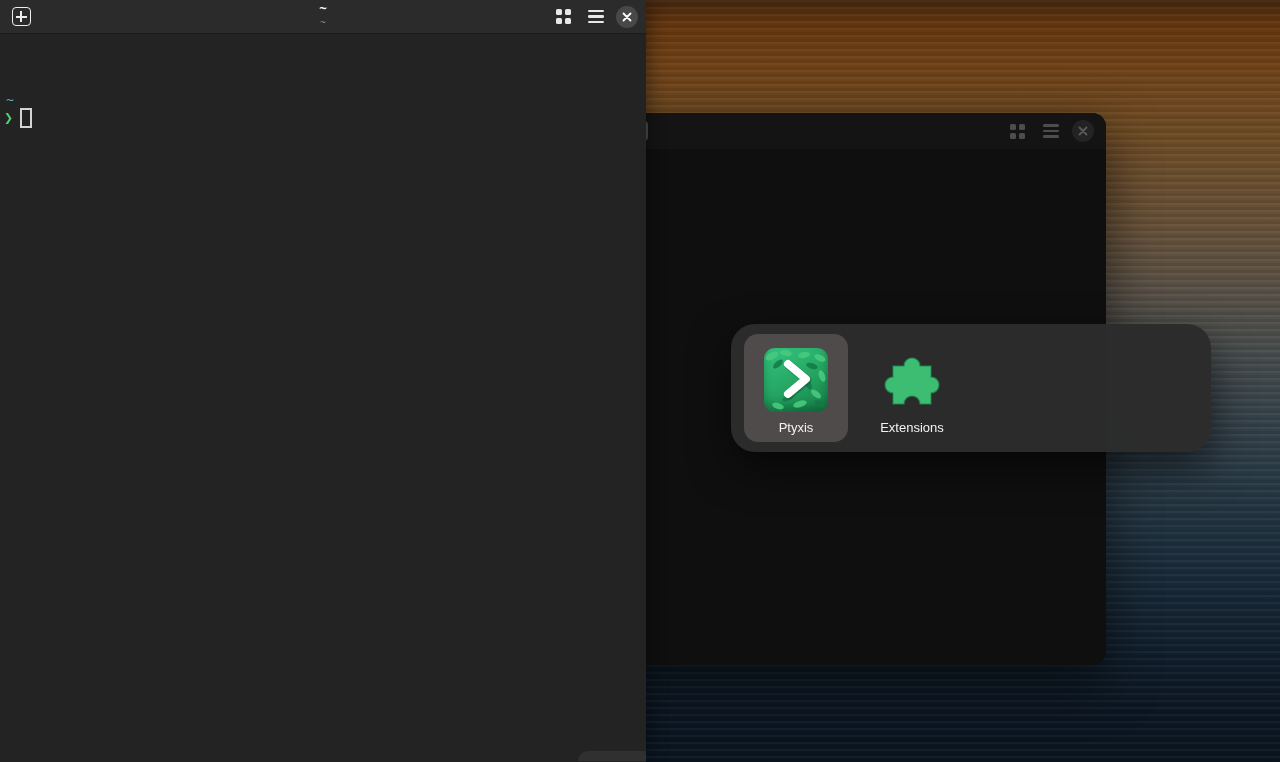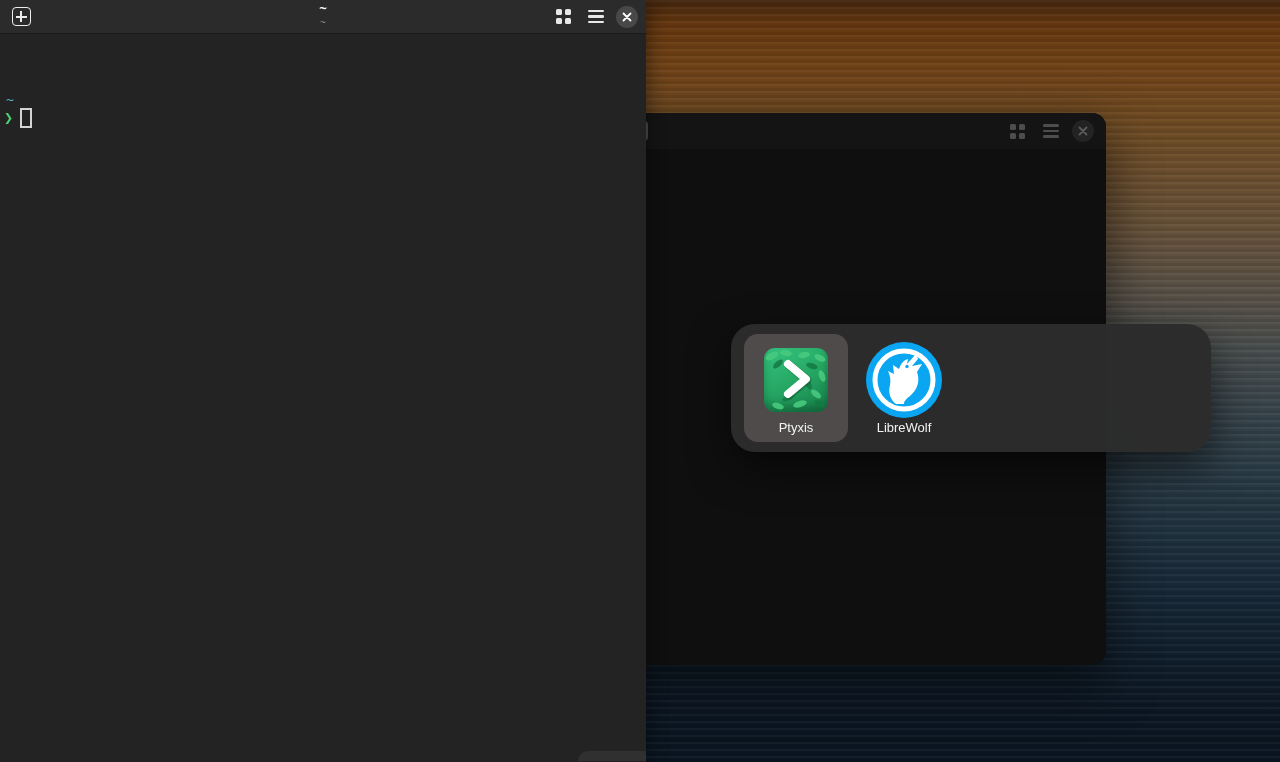--- a/index.html
+++ b/index.html
@@ -74,21 +74,21 @@
   .prompt-symbol { font-size:15px; color:#4fd175; font-weight:bold; }
   .cursor-block { width:12px; height:20px; border:2px solid #d4d4d4; margin-left:7px; }
   .toast { position:absolute; right:0; bottom:0; width:68px; height:10px;
            background:#303030; border-radius:10px 0 0 0; }
 
   
   .switcher {
     position:absolute; left:731px; top:324px; width:480px; height:128px; z-index:3;
     background:rgba(44,44,44,0.98); border-radius:24px;
     box-shadow:0 16px 40px rgba(0,0,0,.55);
-    display:flex; align-items:flex-end; padding:10px 13px; gap:4px;
+    display:flex; align-items:flex-end; padding:10px 13px; gap:12px;
   }
   .app-cell { width:104px; height:108px; border-radius:14px;
               display:flex; flex-direction:column; align-items:center; padding-top:8px; }
   .app-cell.selected { background:#4e4b4a; }
   .icon-box { width:78px; height:76px; display:flex; align-items:center; justify-content:center; }
   .app-label { margin-top:2px; font-size:13px; color:#f2f2f2; }
 
   .ptyxis-icon { position:relative; width:64px; height:64px; border-radius:11px; overflow:hidden;
     background:linear-gradient(150deg,#35c581 0%,#27ab66 45%,#17804a 100%);
     box-shadow:inset 0 -6px 10px rgba(0,40,16,.35); }
@@ -193,43 +193,26 @@
               <ellipse cx="56" cy="56" rx="6" ry="2.8" transform="rotate(30 56 56)"></ellipse>
             </g>
             <polyline points="25,17 43,32 25,47" fill="none" stroke="#0f5c34" stroke-width="9" stroke-linecap="round" stroke-linejoin="round" opacity="0.5"></polyline>
             <polyline points="24,16 42,31 24,46" fill="none" stroke="#ffffff" stroke-width="8" stroke-linecap="round" stroke-linejoin="round"></polyline>
           </svg>
         </div>
       </div>
       <div class="app-label">Ptyxis</div>
     </div>
 
-
-
     <div class="app-cell">
       <div class="icon-box">
-        <svg width="76" height="76" viewBox="0 0 76 76">
-          <circle cx="38" cy="38" r="38" fill="#0aa6f2"></circle>
-          <circle cx="38" cy="38" r="29" fill="none" stroke="#ffffff" stroke-width="5"></circle>
-          <path d="M30 62
-                   C24 58 22 50 24 43
-                   C25 38 24 33 22 29
-                   L28 32
-                   L27 23
-                   L33 27
-                   C35 21 38 18 42 17
-                   L41 22
-                   L50 12
-                   L52 17
-                   L46 24
-                   L56 22
-                   L51 30
-                   C54 38 52 46 46 52
-                   C42 56 38 58 38 62
-                   Z" fill="#ffffff"></path>
-          <circle cx="41" cy="24.5" r="1.7" fill="#0aa6f2"></circle>
+        <svg width="78" height="76" viewBox="0 0 68 76">
+          <path d="M15 24 H26 A8 8 0 1 1 42 24 H53 V35 A8 8 0 1 1 53 51 V62 H42 A8 8 0 1 0 26 62 H15 V51 A8 8 0 1 1 15 35 Z" fill="#3cbd72"></path>
+          <path d="M15 24 H26 A8 8 0 1 1 42 24 H53 V35 A8 8 0 1 1 53 51 V62 H42 A8 8 0 1 0 26 62 H15 V51 A8 8 0 1 1 15 35 Z" fill="none" stroke="#1e8a4e" stroke-width="1.5" opacity="0.6"></path>
         </svg>
       </div>
-      <div class="app-label">LibreWolf</div>
-    </div>
+      <div class="app-label">Extensions</div>
+    </div>
+
+
 
   </div>
 </div>
 
 </body></html>

